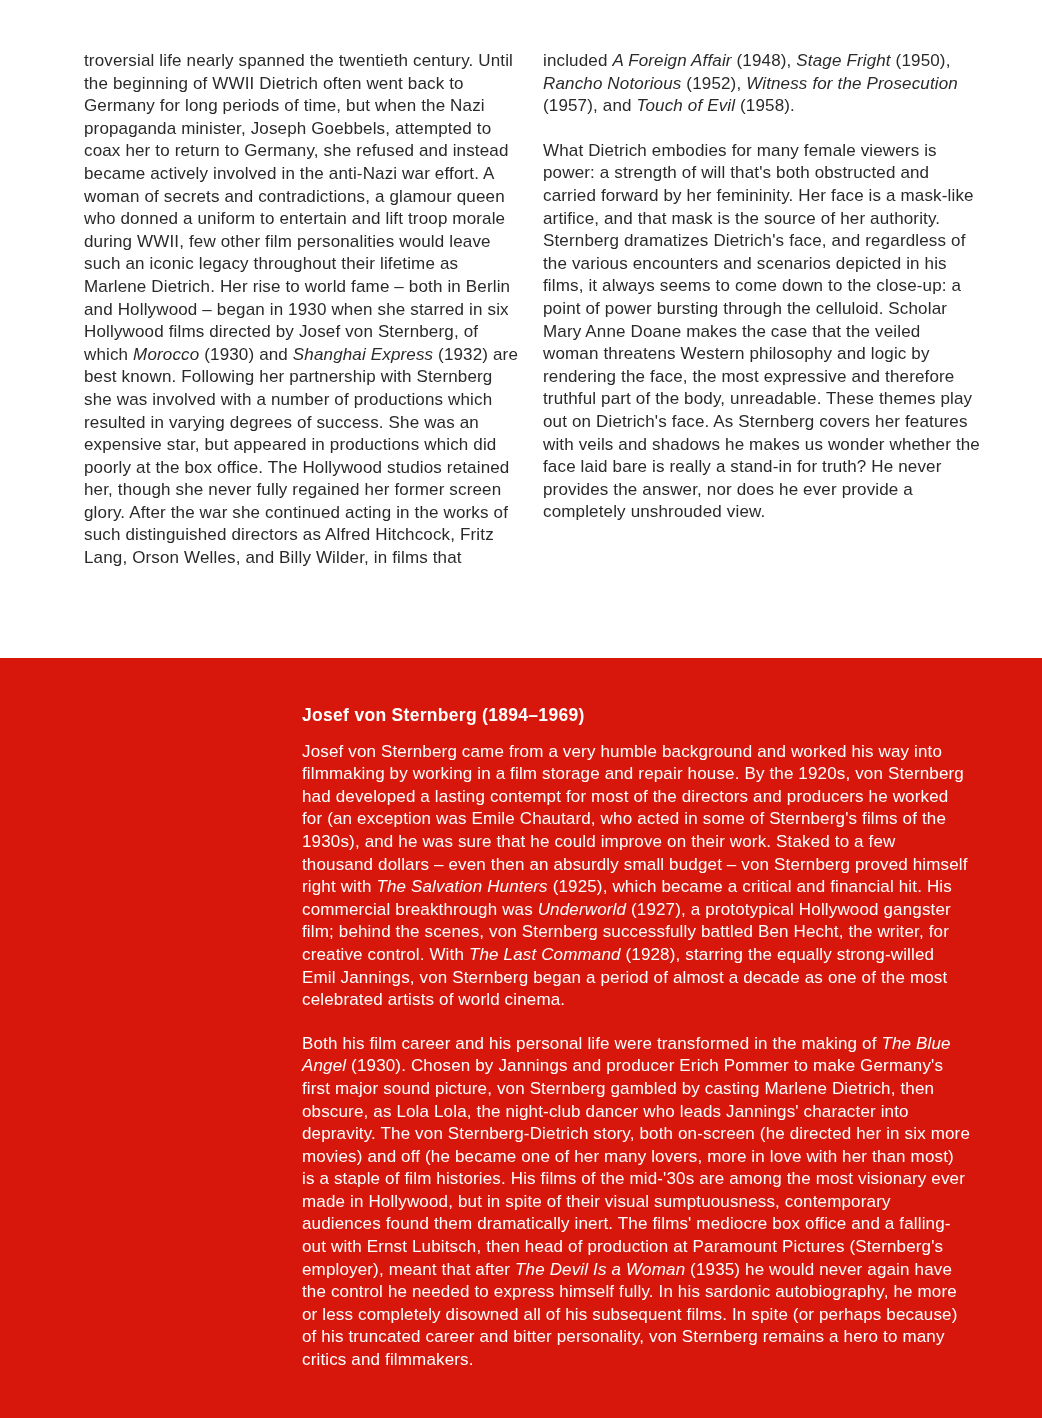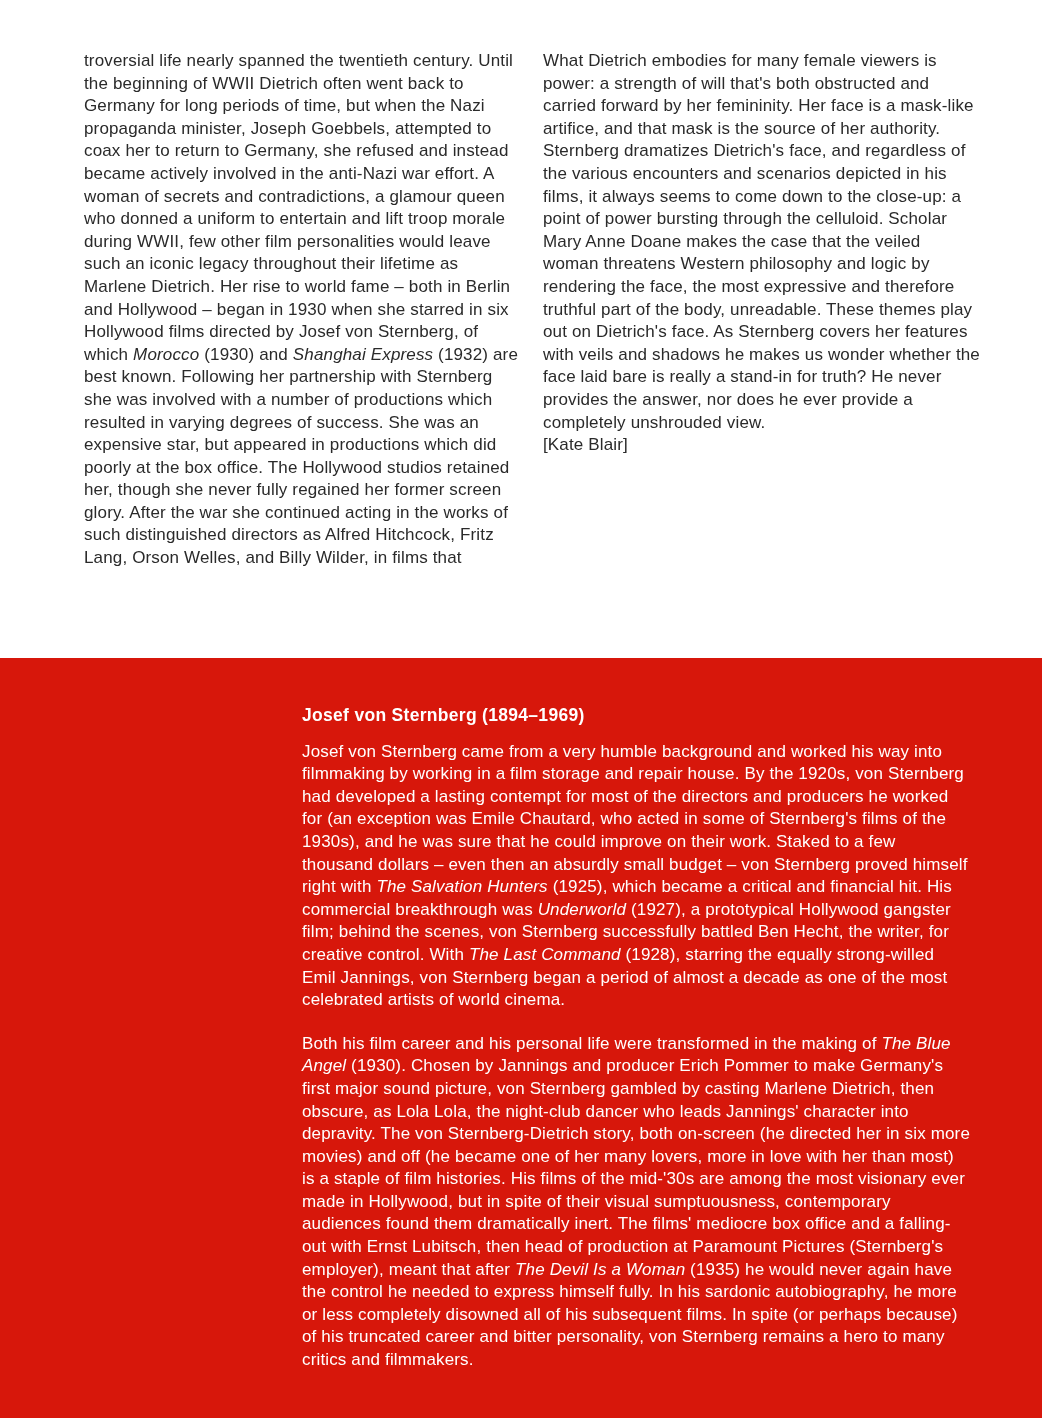--- a/index.html
+++ b/index.html
@@ -67,22 +67,22 @@
 </head>
 <body>
 
 <div class="page">
 
   <section class="top-section">
     <div class="column">
       <p>troversial life nearly spanned the twentieth century. Until the beginning of WWII Dietrich often went back to Germany for long periods of time, but when the Nazi propaganda minister, Joseph Goebbels, attempted to coax her to return to Germany, she refused and instead became actively involved in the anti-Nazi war effort. A woman of secrets and contradictions, a glamour queen who donned a uniform to entertain and lift troop morale during WWII, few other film personalities would leave such an iconic legacy throughout their lifetime as Marlene Dietrich. Her rise to world fame – both in Berlin and Hollywood – began in 1930 when she starred in six Hollywood films directed by Josef von Sternberg, of which <i>Morocco</i> (1930) and <i>Shanghai Express</i> (1932) are best known. Following her partnership with Sternberg she was involved with a number of productions which resulted in varying degrees of success. She was an expensive star, but appeared in productions which did poorly at the box office. The Hollywood studios retained her, though she never fully regained her former screen glory. After the war she continued acting in the works of such distinguished directors as Alfred Hitchcock, Fritz Lang, Orson Welles, and Billy Wilder, in films that</p>
     </div>
     <div class="column">
+      <p>included <i>A Foreign Affair</i> (1948), <i>Stage Fright</i> (1950), <i>Rancho Notorious</i> (1952), <i>Witness for the Prosecution</i> (1957), and <i>Touch of Evil</i> (1958).</p>
       <p style="margin-bottom:0;">What Dietrich embodies for many female viewers is power: a strength of will that's both obstructed and carried forward by her femininity. Her face is a mask-like artifice, and that mask is the source of her authority. Sternberg dramatizes Dietrich's face, and regardless of the various encounters and scenarios depicted in his films, it always seems to come down to the close-up: a point of power bursting through the celluloid. Scholar Mary Anne Doane makes the case that the veiled woman threatens Western philosophy and logic by rendering the face, the most expressive and therefore truthful part of the body, unreadable. These themes play out on Dietrich's face. As Sternberg covers her features with veils and shadows he makes us wonder whether the face laid bare is really a stand-in for truth? He never provides the answer, nor does he ever provide a completely unshrouded view.</p>
-      <p class="attribution">[Kate Blair]</p>
     </div>
   </section>
 
   <section class="red-section">
     <div class="red-inner">
       <h2>Josef von Sternberg (1894–1969)</h2>
       <p>Josef von Sternberg came from a very humble background and worked his way into filmmaking by working in a film storage and repair house. By the 1920s, von Sternberg had developed a lasting contempt for most of the directors and producers he worked for (an exception was Emile Chautard, who acted in some of Sternberg's films of the 1930s), and he was sure that he could improve on their work. Staked to a few thousand dollars – even then an absurdly small budget – von Sternberg proved himself right with <i>The Salvation Hunters</i> (1925), which became a critical and financial hit. His commercial breakthrough was <i>Underworld</i> (1927), a prototypical Hollywood gangster film; behind the scenes, von Sternberg successfully battled Ben Hecht, the writer, for creative control. With <i>The Last Command</i> (1928), starring the equally strong-willed Emil Jannings, von Sternberg began a period of almost a decade as one of the most celebrated artists of world cinema.</p>
       <p>Both his film career and his personal life were transformed in the making of <i>The Blue Angel</i> (1930). Chosen by Jannings and producer Erich Pommer to make Germany's first major sound picture, von Sternberg gambled by casting Marlene Dietrich, then obscure, as Lola Lola, the night-club dancer who leads Jannings' character into depravity. The von Sternberg-Dietrich story, both on-screen (he directed her in six more movies) and off (he became one of her many lovers, more in love with her than most) is a staple of film histories. His films of the mid-'30s are among the most visionary ever made in Hollywood, but in spite of their visual sumptuousness, contemporary audiences found them dramatically inert. The films' mediocre box office and a falling-out with Ernst Lubitsch, then head of production at Paramount Pictures (Sternberg's employer), meant that after <i>The Devil Is a Woman</i> (1935) he would never again have the control he needed to express himself fully. In his sardonic autobiography, he more or less completely disowned all of his subsequent films. In spite (or perhaps because) of his truncated career and bitter personality, von Sternberg remains a hero to many critics and filmmakers.</p>
     </div>
   </section>

